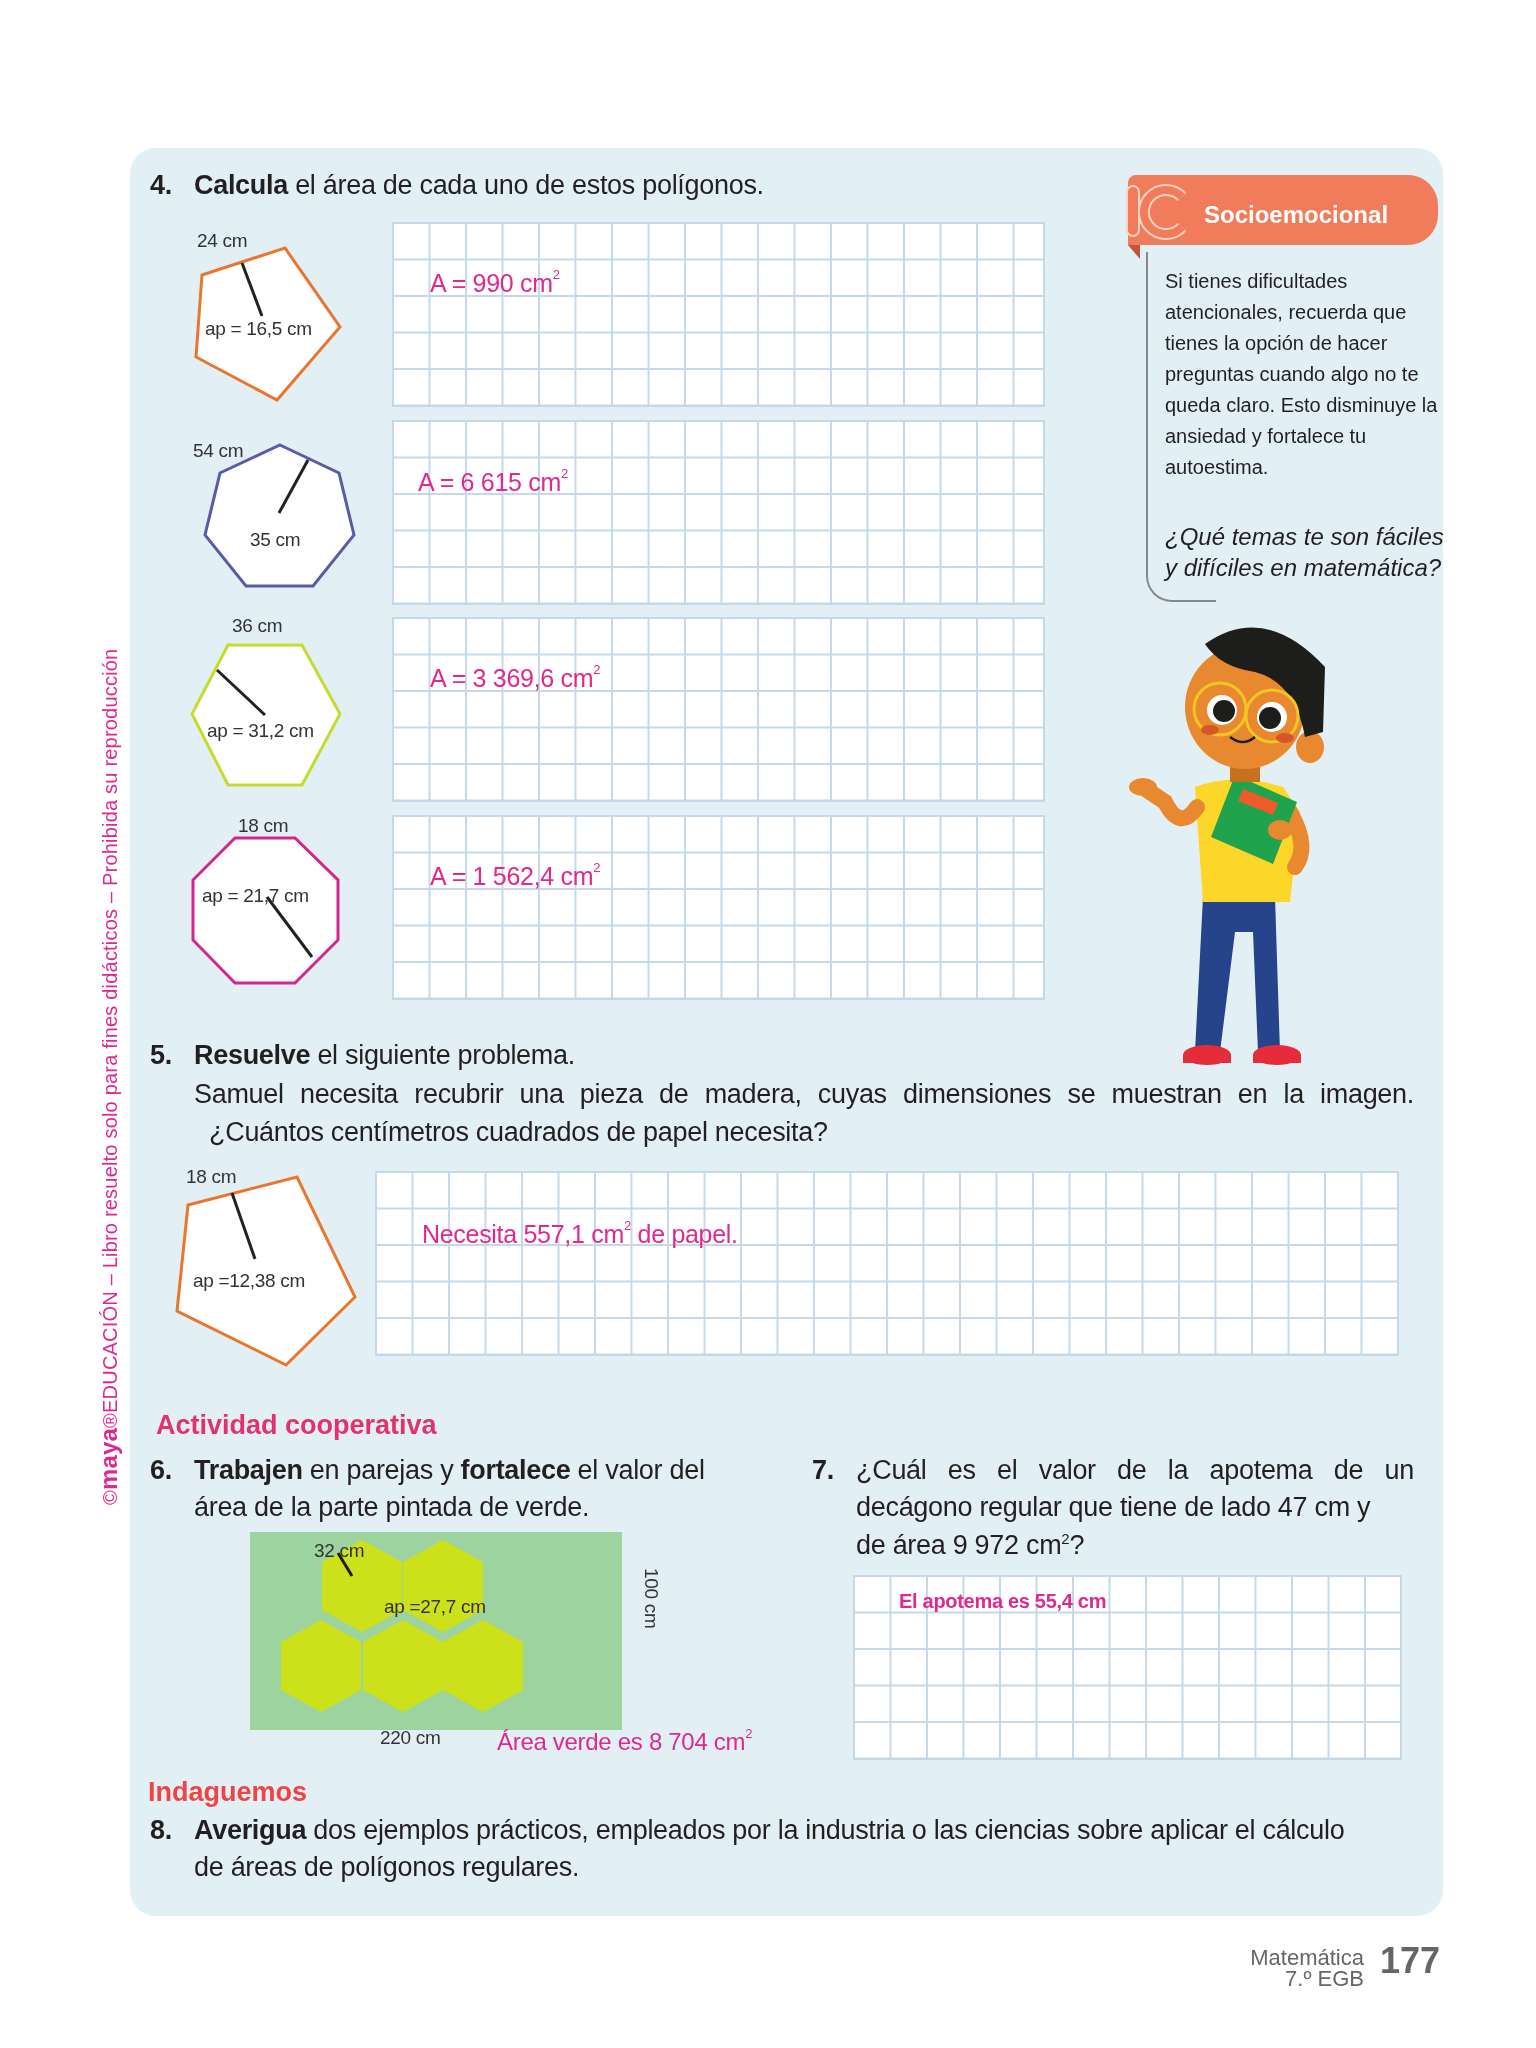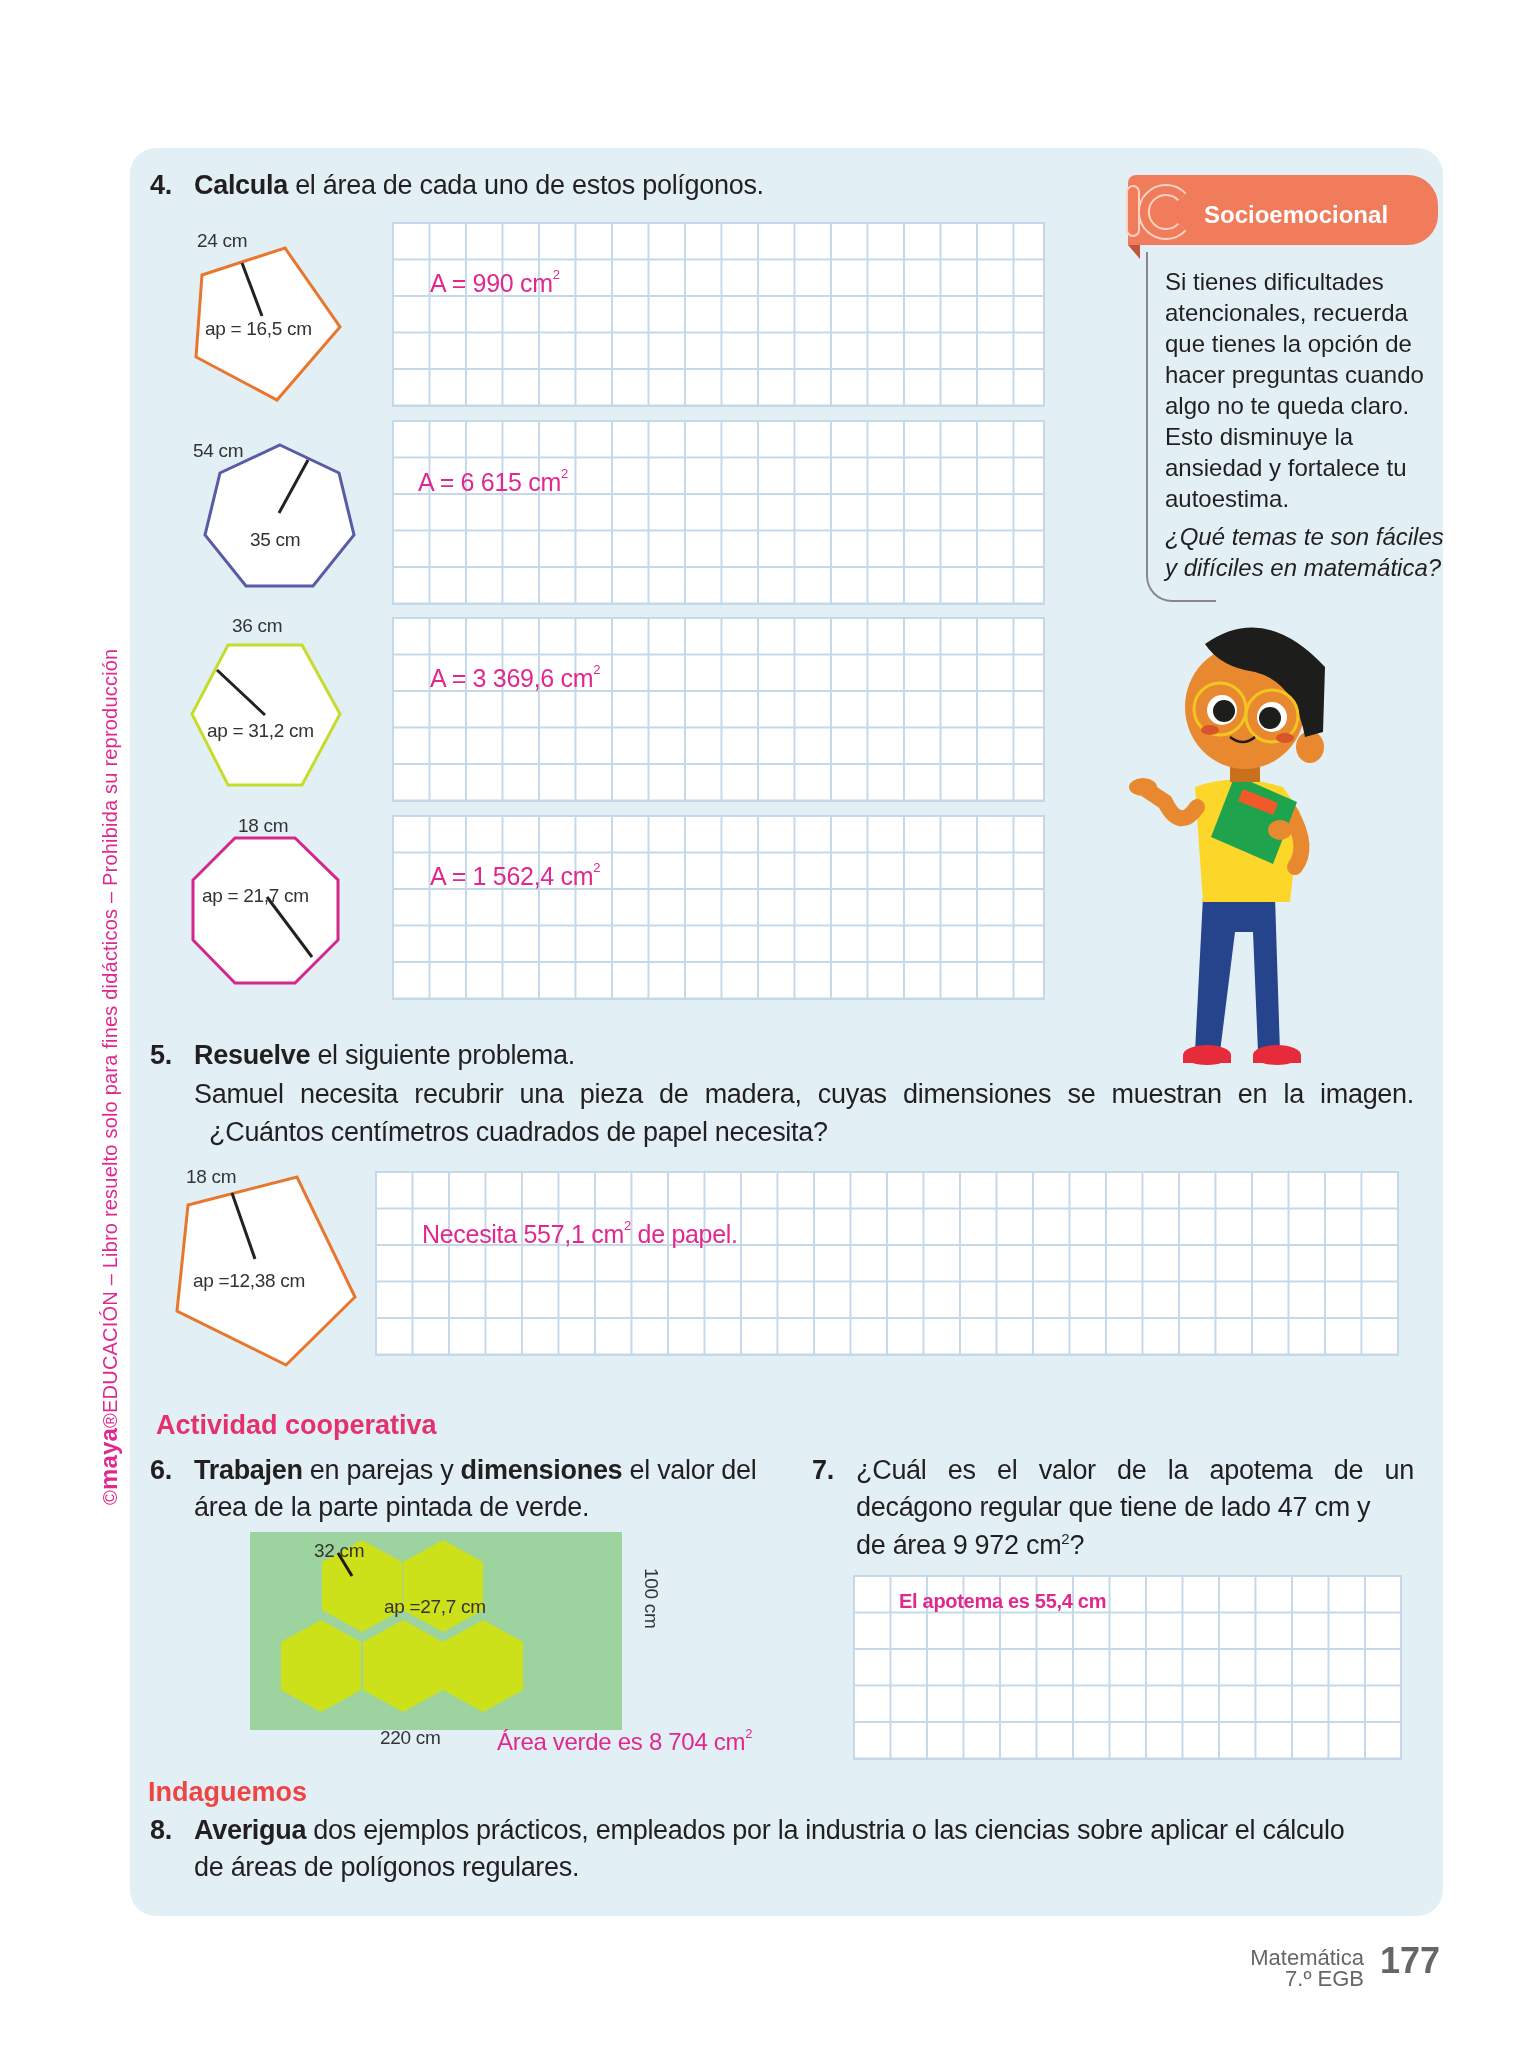--- a/index.html
+++ b/index.html
@@ -25,21 +25,21 @@
 
   .fig-label { position: absolute; font-size: 19px; color: #333; white-space: nowrap; letter-spacing: -0.3px; }
 
   .side-text { position: absolute; left: 95px; top: 1505px; transform-origin: left top; transform: rotate(-90deg); white-space: nowrap; font-size: 20px; color: #e0288f; letter-spacing: 0.2px; }
   .side-text .brand { font-weight: bold; font-size: 24px; }
 
   .socio-tab { position: absolute; left: 1128px; top: 175px; width: 310px; height: 70px; background: #f07c5c; border-radius: 8px 30px 30px 0; }
   .socio-tab-title { position: absolute; left: 76px; top: 26px; color: #fff; font-weight: bold; font-size: 24px; }
   .socio-fold { position: absolute; left: 1128px; top: 245px; width: 0; height: 0; border-top: 14px solid #c0553b; border-left: 12px solid transparent; }
   .socio-line { position: absolute; left: 1146px; top: 252px; width: 70px; height: 350px; border-left: 2px solid #888; border-bottom: 2px solid #888; border-bottom-left-radius: 26px; }
-  .socio-body { position: absolute; left: 1165px; top: 266px; width: 280px; font-size: 24px; line-height: 31px; color: #231f20; }
+  .socio-body { position: absolute; left: 1165px; top: 266px; width: 280px; font-size: 20px; line-height: 31px; color: #231f20; }
   .socio-question { position: absolute; left: 1165px; top: 521px; width: 290px; font-size: 24px; line-height: 31px; font-style: italic; color: #231f20; }
 
   .sec-head { position: absolute; font-weight: bold; font-size: 27px; }
 
   .footer-subject { position: absolute; right: 172px; top: 1947px; text-align: right; font-size: 22px; color: #666; line-height: 21px; }
   .footer-page { position: absolute; left: 1380px; top: 1940px; font-weight: bold; font-size: 36px; color: #666; }
 </style>
 </head>
 <body>
 
@@ -149,21 +149,21 @@
   <line x1="57" y1="18" x2="80" y2="84" stroke="#222" stroke-width="3"></line>
 </svg>
 <div class="fig-label" style="left:186px; top:1166px;">18 cm</div>
 <div class="fig-label" style="left:193px; top:1270px;">ap =12,38 cm</div>
 <div class="grid" style="left:375px; top:1171px; width:1024px; height:185px;"></div>
 <div class="answer" style="left:422px; top:1220px;"><span>Necesita 557,1 cm</span><sup>2</sup><span> de papel.</span></div>
 
 <div class="sec-head" style="left:156px; top:1410px; color:#e4316e;">Actividad cooperativa</div>
 
 <div class="abs q-title" style="left:150px; top:1455px;">
-  <span class="q-num">6.</span><b>Trabajen</b><span> en parejas y </span><b>dimensiones</b><span> el valor del</span>
+  <span class="q-num">6.</span><b>Trabajen</b><span> en parejas y </span><b>fortalece</b><span> el valor del</span>
 </div>
 <div class="abs q-title" style="left:194px; top:1492px;">área de la parte pintada de verde.</div>
 
 <svg class="abs" style="left:250px; top:1532px;" width="372" height="200">
   <rect x="0" y="0" width="372" height="198" fill="#9dd39f"></rect>
   <g fill="#cde11a">
     <polygon points="112,8 152,30 152,78 112,100 72,78 72,30"></polygon>
     <polygon points="193,8 233,30 233,78 193,100 153,78 153,30"></polygon>
     <polygon points="71,88 111,110 111,158 71,180 31,158 31,110"></polygon>
     <polygon points="153,88 193,110 193,158 153,180 113,158 113,110"></polygon>

